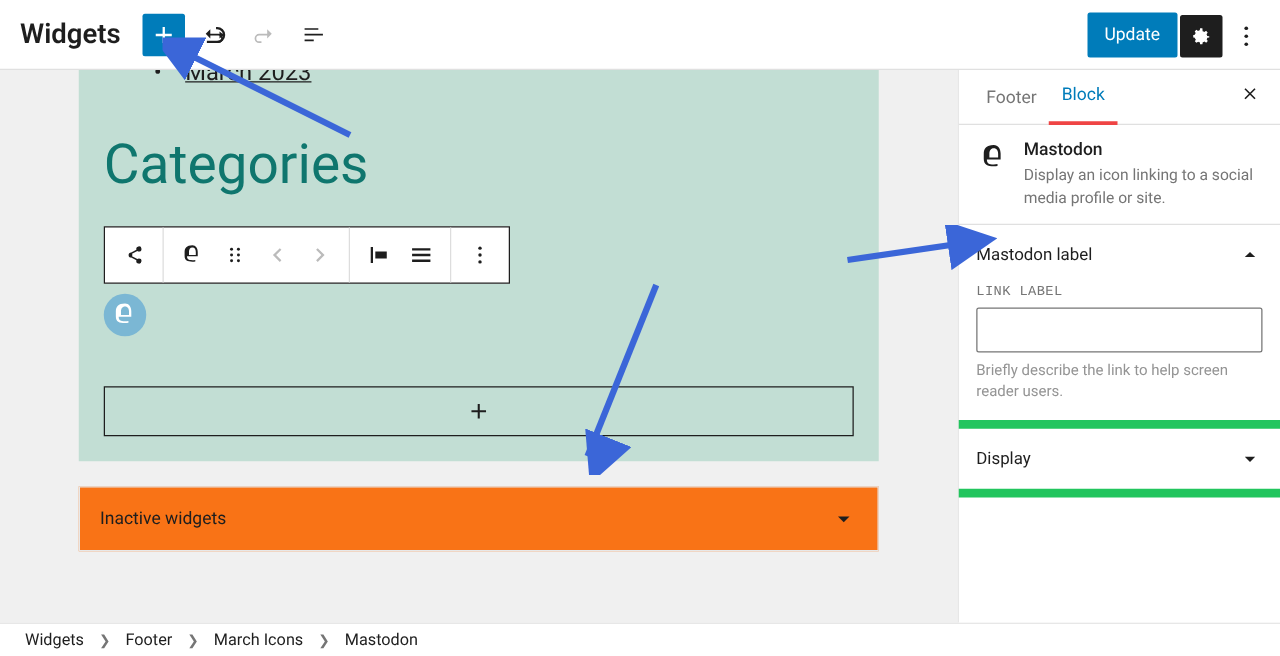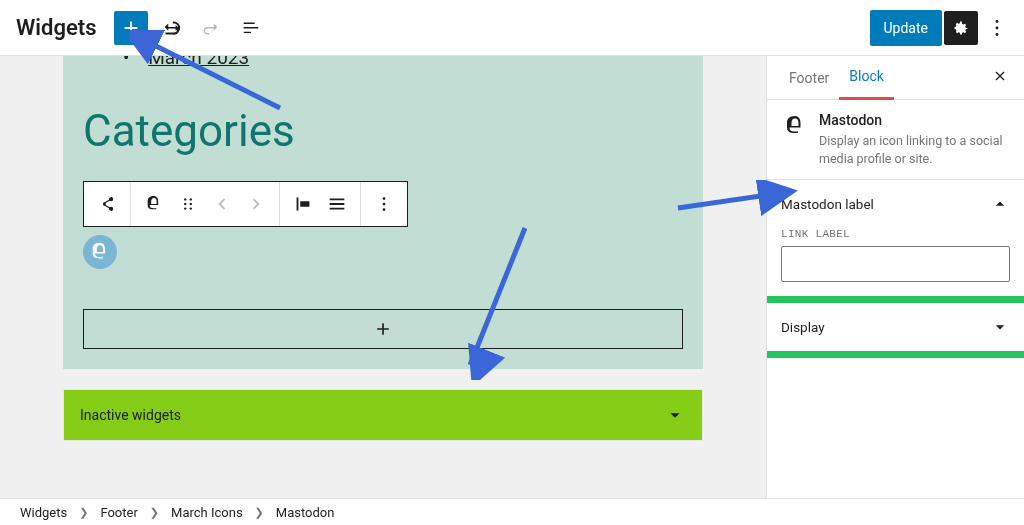--- a/index.html
+++ b/index.html
@@ -4,39 +4,39 @@
 <style>
   * { box-sizing: border-box; margin: 0; padding: 0; font-family: -apple-system, BlinkMacSystemFont, "Segoe UI", Roboto, sans-serif; }
   body { width: 1024px; height: 525px; overflow: hidden; background: #fff; position: relative; }
   .topbar { height: 56px; border-bottom: 1px solid #e0e0e0; display: flex; align-items: center; padding: 0 10px; background: #fff; position: relative; z-index: 5; }
   .topbar-title { font-size: 22px; font-weight: 600; color: #1e1e1e; margin-right: 18px; padding-left: 6px; }
   .topbar-left { display: flex; align-items: center; gap: 6px; }
   .icon-btn { width: 34px; height: 34px; display: flex; align-items: center; justify-content: center; border: none; background: transparent; border-radius: 2px; cursor: pointer; }
   .icon-btn svg { width: 22px; height: 22px; }
   .icon-btn.primary { background: #007cba; color: #fff; }
   .icon-btn.dark { background: #1e1e1e; color: #fff; }
-  .topbar-right { margin-left: auto; display: flex; align-items: center; gap: 2px; }
+  .topbar-right { margin-left: auto; display: flex; align-items: flex-end; gap: 2px; }
   .btn-update { background: #007cba; color: #fff; border: none; height: 36px; padding: 0 14px; font-size: 14px; border-radius: 2px; cursor: pointer; }
   .disabled-icon svg { fill: #949494; }
   .main-area { display: flex; height: 442px; }
   .canvas { flex: 1; background: #f0f0f0; overflow: hidden; position: relative; }
   .widget-area { margin: 0 auto; width: 640px; background: #c2ded4; padding: 0 20px 20px; margin-top: -20px; }
   .list-item { font-size: 19px; color: #1e1e1e; padding: 10px 0 0 40px; }
   .list-item::before { content: "•"; margin-right: 14px; }
   .list-item a { color: #1e1e1e; }
   .cat-heading { font-size: 44px; font-weight: 400; color: #0f766e; padding: 36px 0 24px 0; }
   .block-toolbar { display: inline-flex; background: #fff; border: 1px solid #1e1e1e; height: 46px; }
   .toolbar-seg { display: flex; align-items: center; border-right: 1px solid #ddd; padding: 0 6px; }
   .toolbar-seg:last-child { border-right: none; }
   .toolbar-btn { width: 34px; height: 34px; display:flex; align-items:center; justify-content:center; background:transparent; border:none; cursor:pointer;}
   .toolbar-btn svg { width: 22px; height: 22px; }
   .social-icon { width: 34px; height: 34px; border-radius: 50%; background: #7bb7d4; display: flex; align-items:center; justify-content:center; margin-top: 8px; }
   .social-icon svg { width: 22px; height: 22px; fill: #fff; }
   .appender { margin-top: 40px; height: 40px; border: 1px solid #1e1e1e; display: flex; align-items: center; justify-content: center; background: transparent; cursor: pointer; width: 100%; }
-  .inactive-panel { width: 640px; margin: 20px auto 0; background: #84cc16; height: 52px; display: flex; align-items: center; padding: 0 16px; font-size: 14px; color: #1e1e1e; border: 1px solid #e8e8e8; justify-content: space-between; }
+  .inactive-panel { width: 640px; margin: 20px auto 0; background: #f97316; height: 52px; display: flex; align-items: center; padding: 0 16px; font-size: 14px; color: #1e1e1e; border: 1px solid #e8e8e8; justify-content: space-between; }
   .sidebar { width: 258px; border-left: 1px solid #e0e0e0; background: #fff; display: flex; flex-direction: column; font-size: 13px; color: #1e1e1e; }
   .sidebar-tabs { display: flex; align-items: center; height: 44px; border-bottom: 1px solid #e0e0e0; padding: 0 12px; }
   .sidebar-tab { padding: 0 10px; height: 44px; display: flex; align-items: center; color: #757575; cursor: pointer; font-size: 14px; }
   .sidebar-tab.active { color: #007cba; border-bottom: 3px solid #ef4444; height: 44px; }
   .sidebar-close { margin-left: auto; background: none; border: none; cursor: pointer; font-size: 18px; color: #1e1e1e; padding: 4px;}
   .block-card { padding: 12px 14px; display: flex; gap: 10px; border-bottom: 1px solid #e0e0e0; }
   .block-card-icon { width: 28px; height: 28px; display:flex; align-items:center; justify-content:center;}
   .block-card-icon svg { width: 24px; height: 24px; }
   .block-card-body { flex: 1; }
   .block-card-title { font-weight: 500; font-size: 14px; margin-bottom: 4px; }
@@ -210,20 +210,21 @@
     <div class="panel">
       <div class="panel-header">
         <span>Mastodon label</span>
         <svg width="20" height="20" viewBox="0 0 24 24">
             <path fill="#1e1e1e" d="M7 14l5-5 5 5z"></path>
           </svg>
       </div>
       <div class="panel-body">
         <label class="field-label">LINK LABEL</label>
         <input class="text-input" type="text" value="" style="">
+        <div class="field-help">Briefly describe the link to help screen reader users.</div>
       </div>
     </div>
 
     <div class="panel">
       <div class="panel-header">
         <span>Display</span>
         <svg width="20" height="20" viewBox="0 0 24 24">
             <path fill="#1e1e1e" d="M7 10l5 5 5-5z"></path>
           </svg>
       </div>

